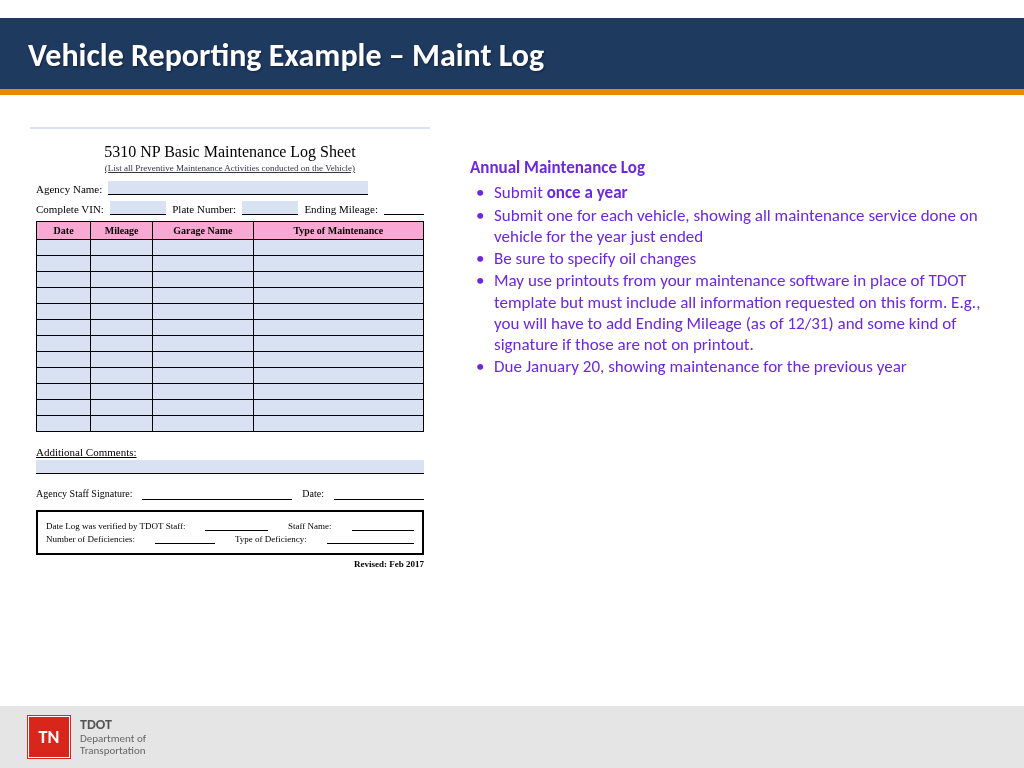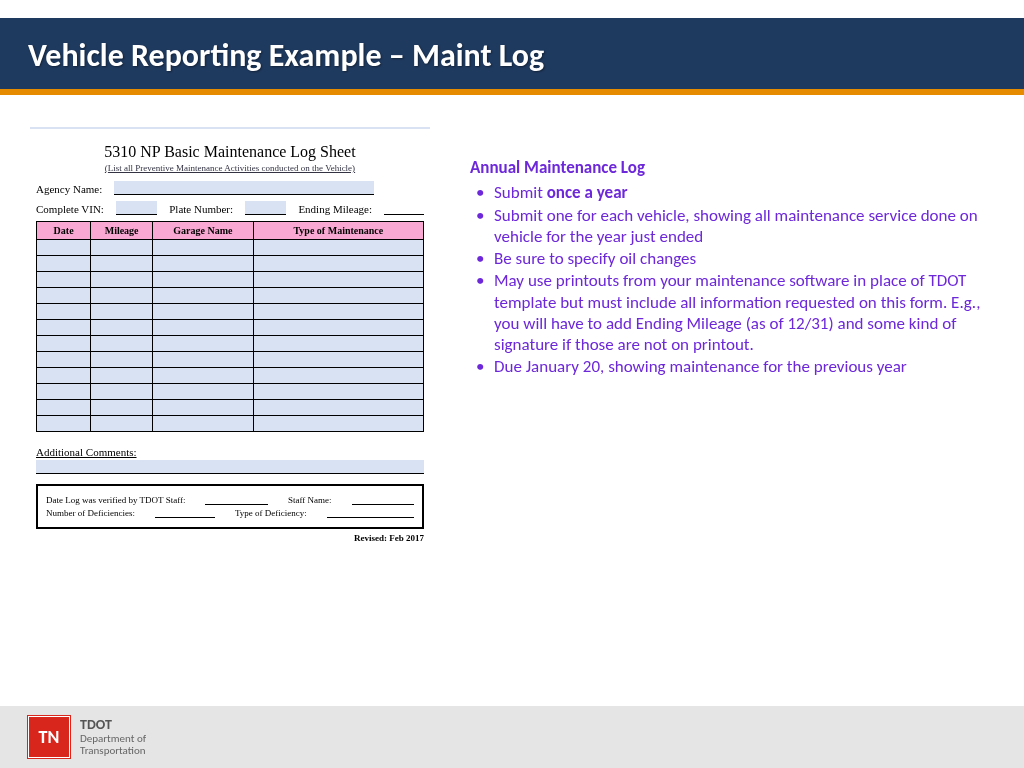--- a/index.html
+++ b/index.html
@@ -29,21 +29,21 @@
   }
   .form-preview {
     width: 400px;
     padding: 10px 6px;
     font-family: "Times New Roman", serif;
     color: #000;
     border-top: 2px solid #d9e2f2;
   }
   .form-title { text-align: center; font-size: 16px; margin-top: 4px; }
   .form-sub { text-align: center; font-size: 9px; color: #334; text-decoration: underline; margin: 2px 0 8px; }
-  .fld-row { font-size: 11px; margin: 6px 0; display: flex; align-items: flex-end; gap: 12px; }
+  .fld-row { font-size: 11px; margin: 6px 0; display: flex; align-items: flex-end; gap: 6px; }
   .fld-row .lbl { white-space: nowrap; }
   .blank {
     display: inline-block;
     background: #d9e2f2;
     border-bottom: 1px solid #000;
     height: 14px;
     flex: 1;
   }
   .tbl { width: 100%; border-collapse: collapse; margin-top: 6px; font-size: 10px; }
   .tbl th, .tbl td { border: 1px solid #000; padding: 3px 4px; }
@@ -188,20 +188,26 @@
       <tr>
             <td></td>
             <td></td>
             <td></td>
             <td></td>
           </tr>
     </tbody>
       </table>
     <div class="ac">Additional Comments:</div>
     <div class="ac-box"></div>
+    <div class="sig-row">
+      <span>Agency Staff Signature:</span>
+      <span class="line"></span>
+      <span>Date:</span>
+      <span class="line" style="max-width:90px"></span>
+    </div>
     <div class="verify-box">
       <div class="vr">
         <span>Date Log was verified by TDOT Staff:</span>
           <span class="line"></span>
         <span>Staff Name:</span>
           <span class="line" style="max-width:70px"></span>
       </div>
       <div class="vr">
         <span>Number of Deficiencies:</span>
           <span class="line" style="max-width:60px"></span>

